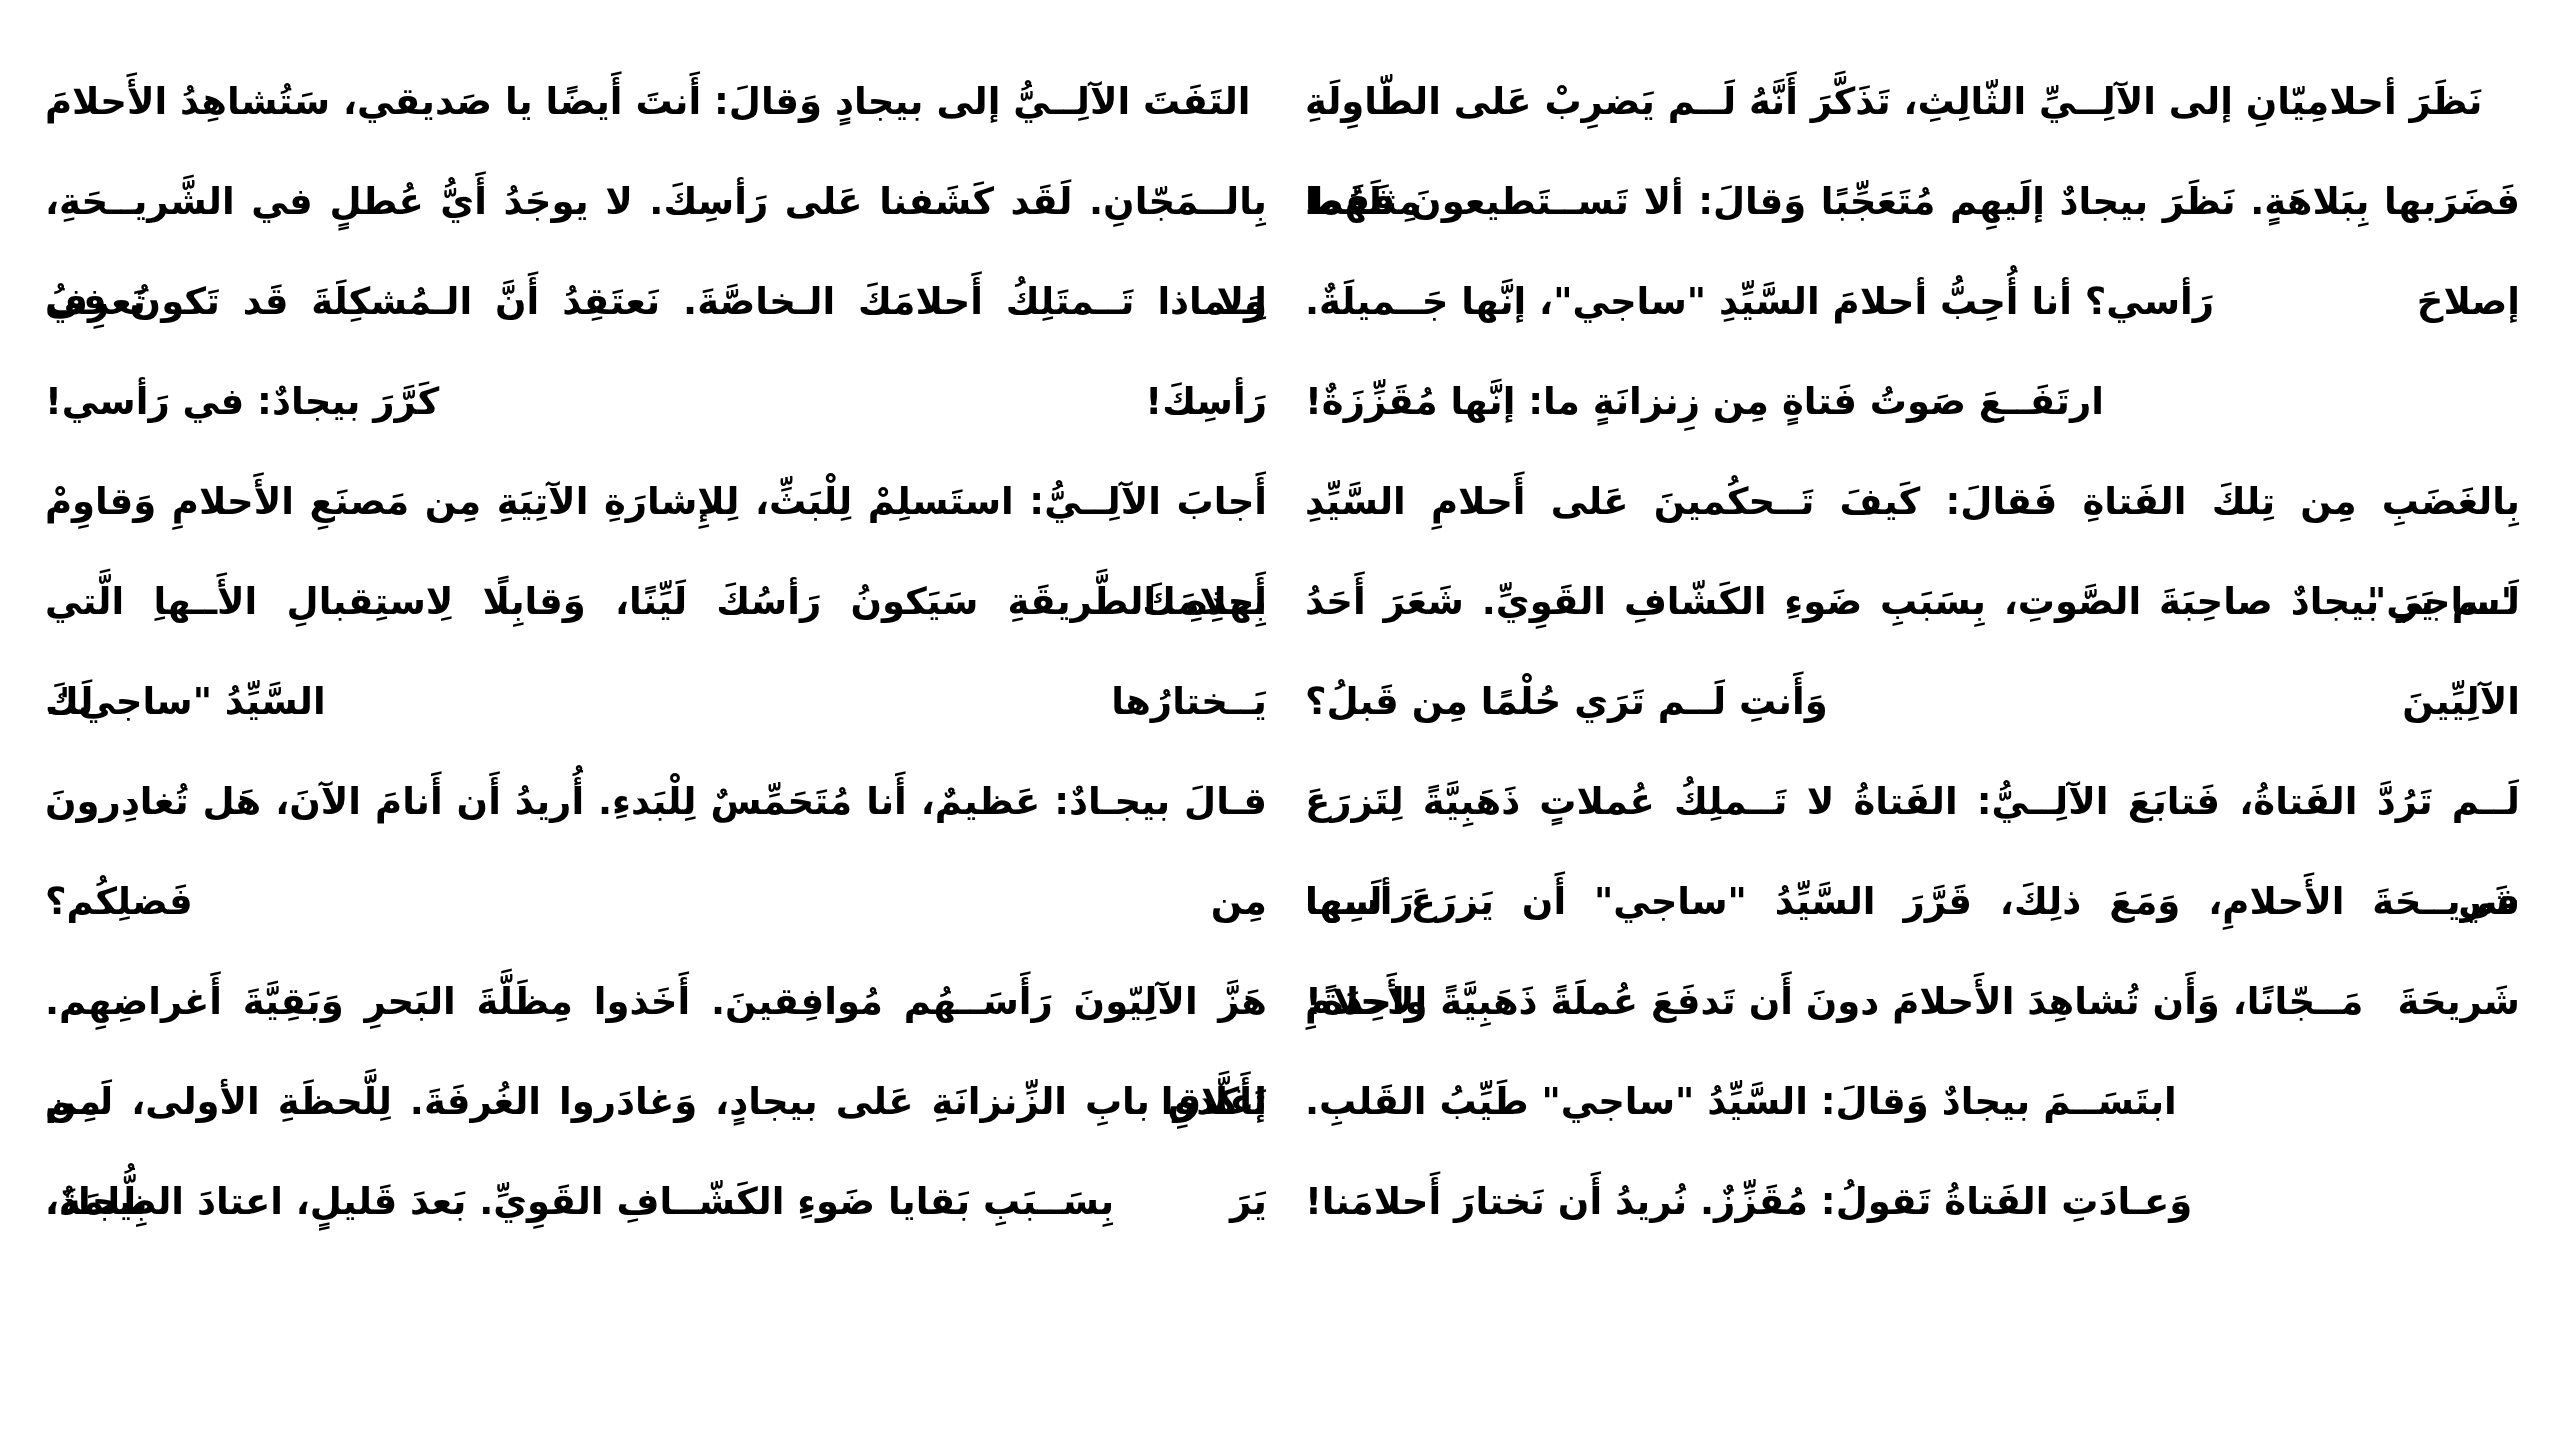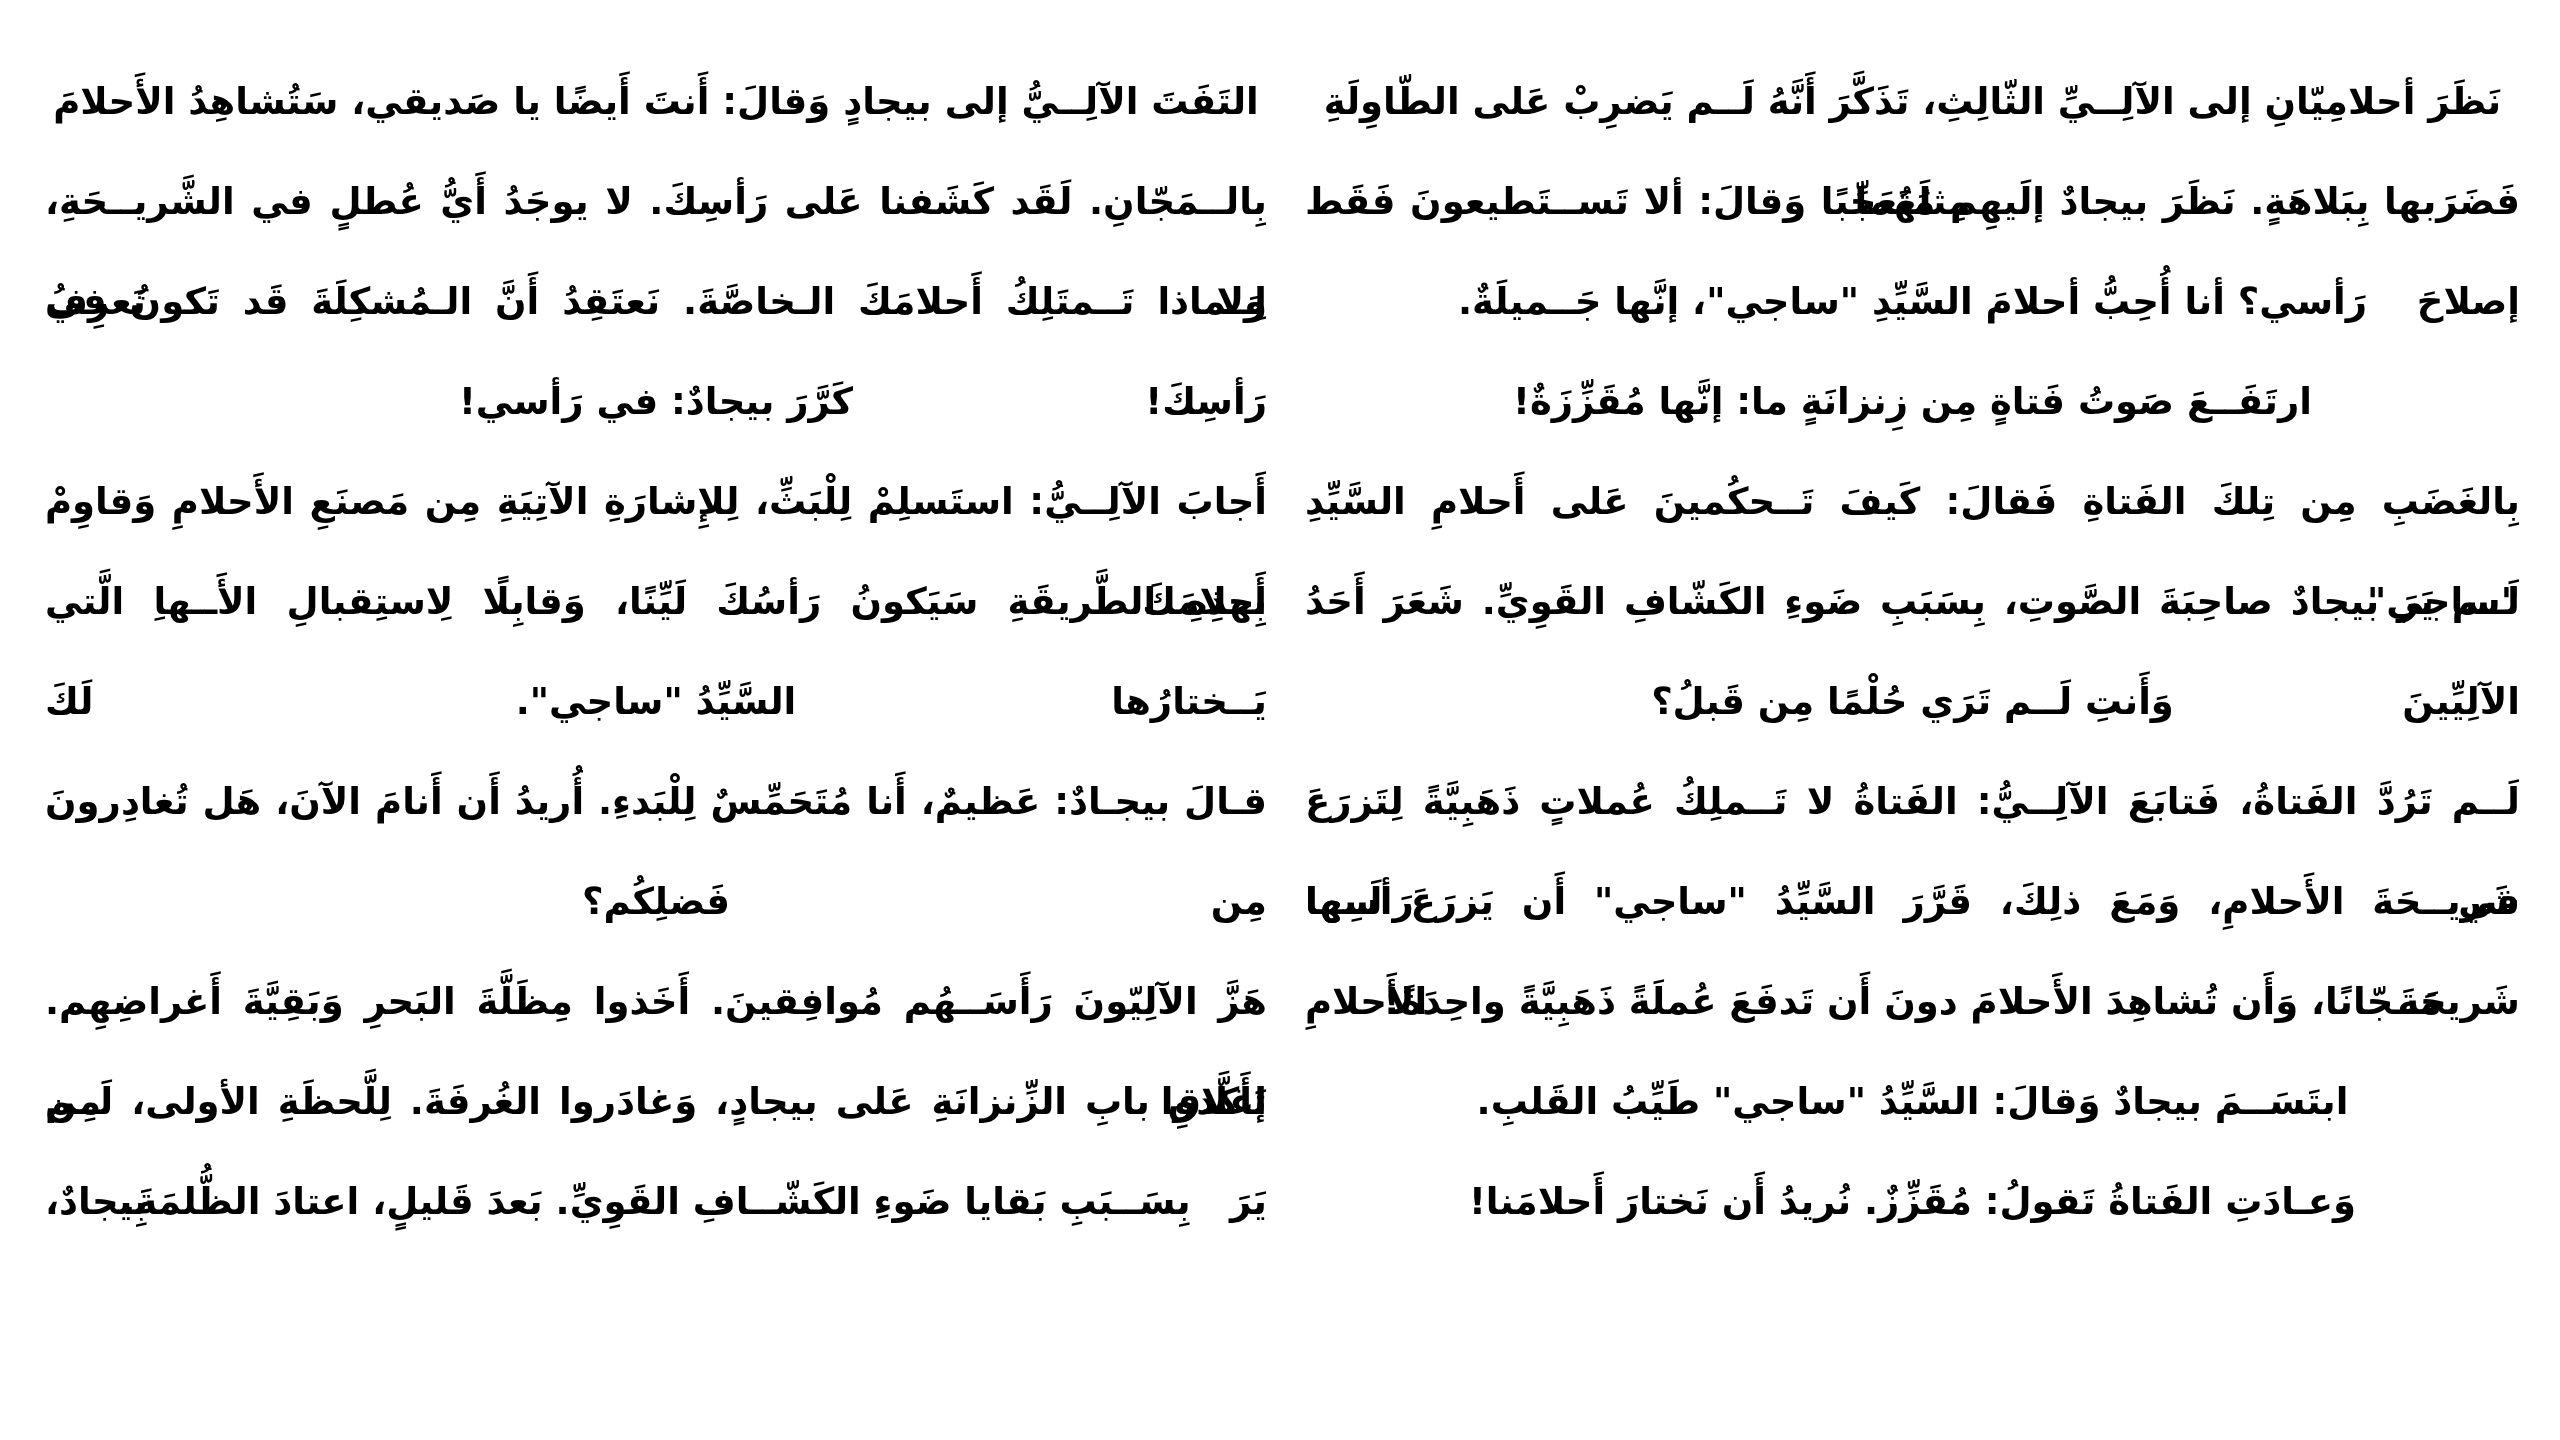--- a/index.html
+++ b/index.html
@@ -41,21 +41,21 @@
     overflow: visible;
   }
   
   .line.j {
     text-align: justify;
     text-align-last: justify;
     text-justify: inter-word;
   }
   
   .line.r {
-    text-align: center;
+    text-align: left;
   }
 </style>
 </head>
 <body>
 
 <div class="page">
 
   <div class="text-column right-col" dir="rtl">
     <div class="line r">نَظَرَ أحلامِيّانِ إلى الآلِــيِّ الثّالِثِ، تَذَكَّرَ أَنَّهُ لَــم يَضرِبْ عَلى الطّاوِلَةِ مِثلَهُما</div>
     <div class="line j">فَضَرَبها بِبَلاهَةٍ. نَظَرَ بيجادٌ إلَيهِم مُتَعَجِّبًا وَقالَ: ألا تَســتَطيعونَ فَقَط إصلاحَ</div>

